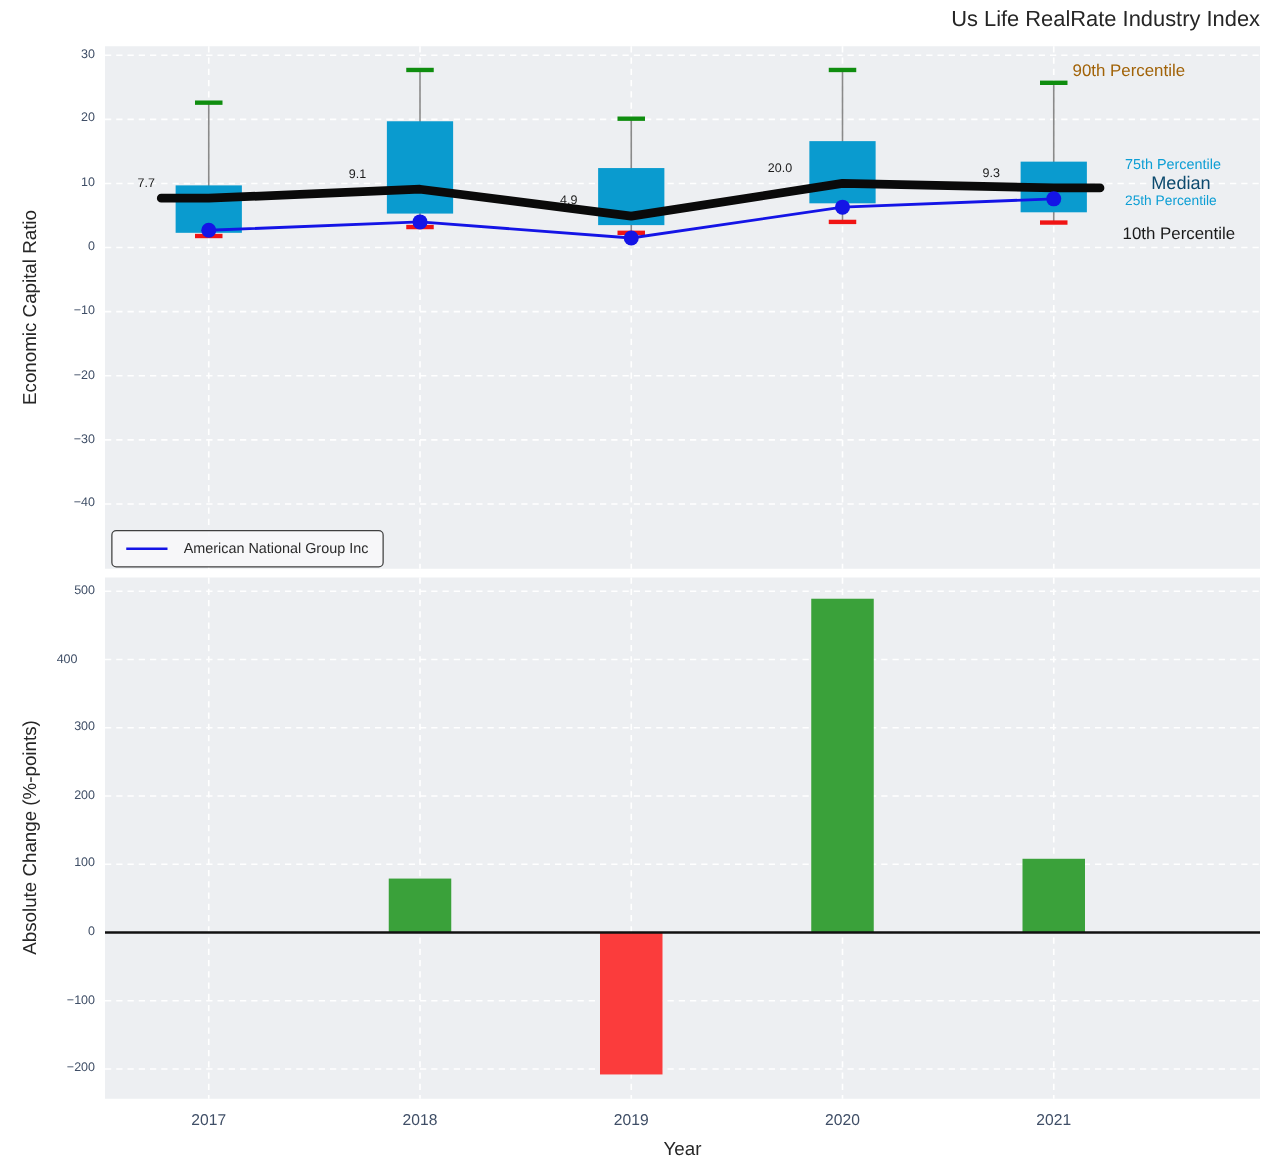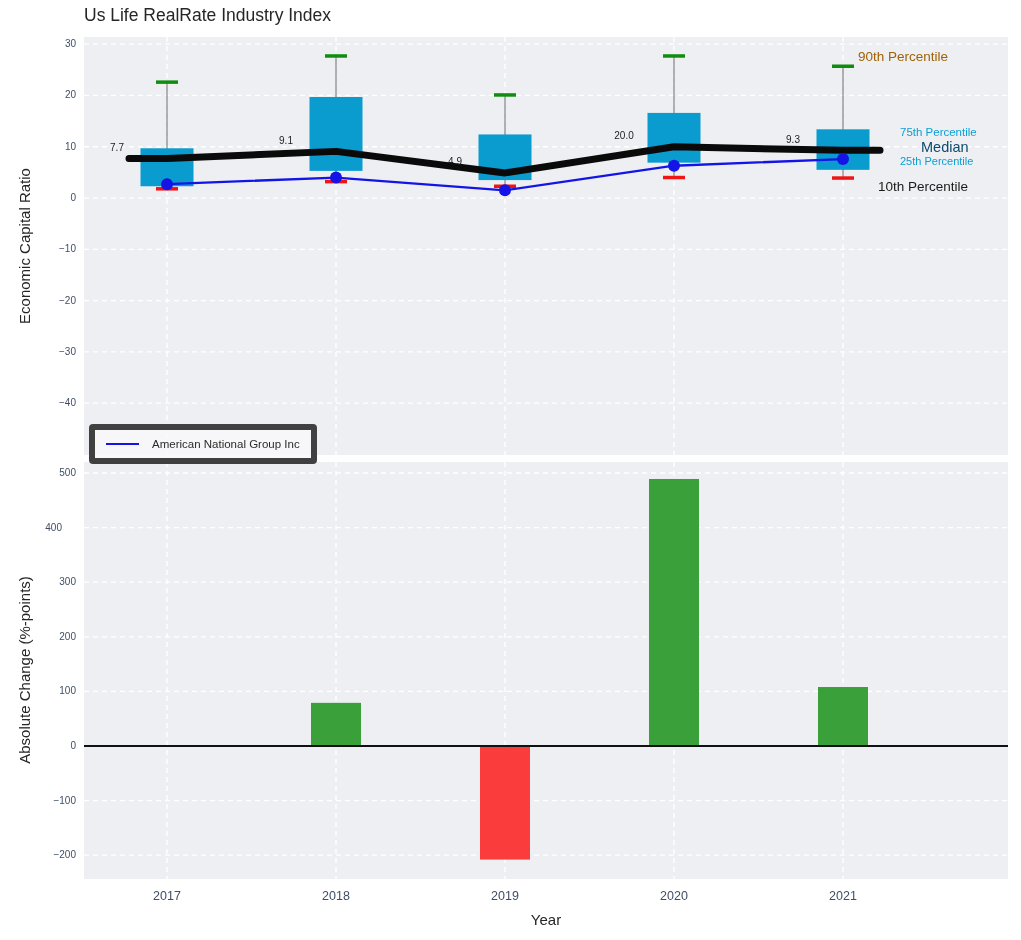--- a/index.html
+++ b/index.html
@@ -1,34 +1,34 @@
 <!DOCTYPE html>
 <html><head>
 <meta charset="utf-8">
 <style>
   html,body{margin:0;padding:0;background:#ffffff;}
   .fig{position:relative;width:1021px;height:940px;background:#ffffff;
        font-family:"Liberation Sans",sans-serif;overflow:hidden;}
   #plot-svg{position:absolute;left:0;top:0;width:1021px;height:940px;}
-  .title{position:absolute;left:84px;top:5px;width:924px;text-align:left;
+  .title{position:absolute;left:84px;top:5px;width:924px;text-align:right;
          font-size:17.5px;color:#262626;}
   .ylab{position:absolute;font-size:15px;color:#262626;white-space:nowrap;
         transform:rotate(-90deg) translate(-50%,0);transform-origin:left top;}
   .ylab.top{left:16px;top:246px;}
   .ylab.bot{left:16px;top:670px;}
   .xlab{position:absolute;left:84px;top:911px;width:924px;text-align:center;
         font-size:15px;color:#262626;}
   .ann{position:absolute;white-space:nowrap;}
   .a90{left:858px;top:49px;font-size:13.5px;color:#a16207;}
   .a75{left:900px;top:126px;font-size:11.5px;color:#0d9ed4;}
   .amed{left:921px;top:139px;font-size:14.5px;color:#0c4a6e;}
   .a25{left:900px;top:155px;font-size:11px;color:#0d9ed4;}
-  .a10{left:878px;top:179px;font-size:13.5px;color:#1a1a1a;}
+  .a10{left:898px;top:179px;font-size:13.5px;color:#1a1a1a;}
   .legend{position:absolute;left:89px;top:424px;height:28px;display:flex;
-          align-items:center;gap:13px;padding:0 11px;border:6px solid #404040;
+          align-items:center;gap:13px;padding:0 11px;border:1px solid #404040;
           border-radius:4px;background:rgba(248,248,250,0.85);}
   .legend-line{display:inline-block;width:33px;height:0;border-top:2.5px solid #1414e6;}
   .legend-text{font-size:11.5px;color:#2b2b2b;white-space:nowrap;}
   .ytick{position:absolute;width:46px;text-align:right;font-size:10px;
          color:#3f4e66;line-height:18px;}
   .xtick{position:absolute;width:60px;text-align:center;font-size:12.5px;
          color:#3f4e66;line-height:18px;}
   .mlab{position:absolute;font-size:10px;color:#1c1c1c;white-space:nowrap;
         transform:translate(-50%,-50%);}
 </style>

